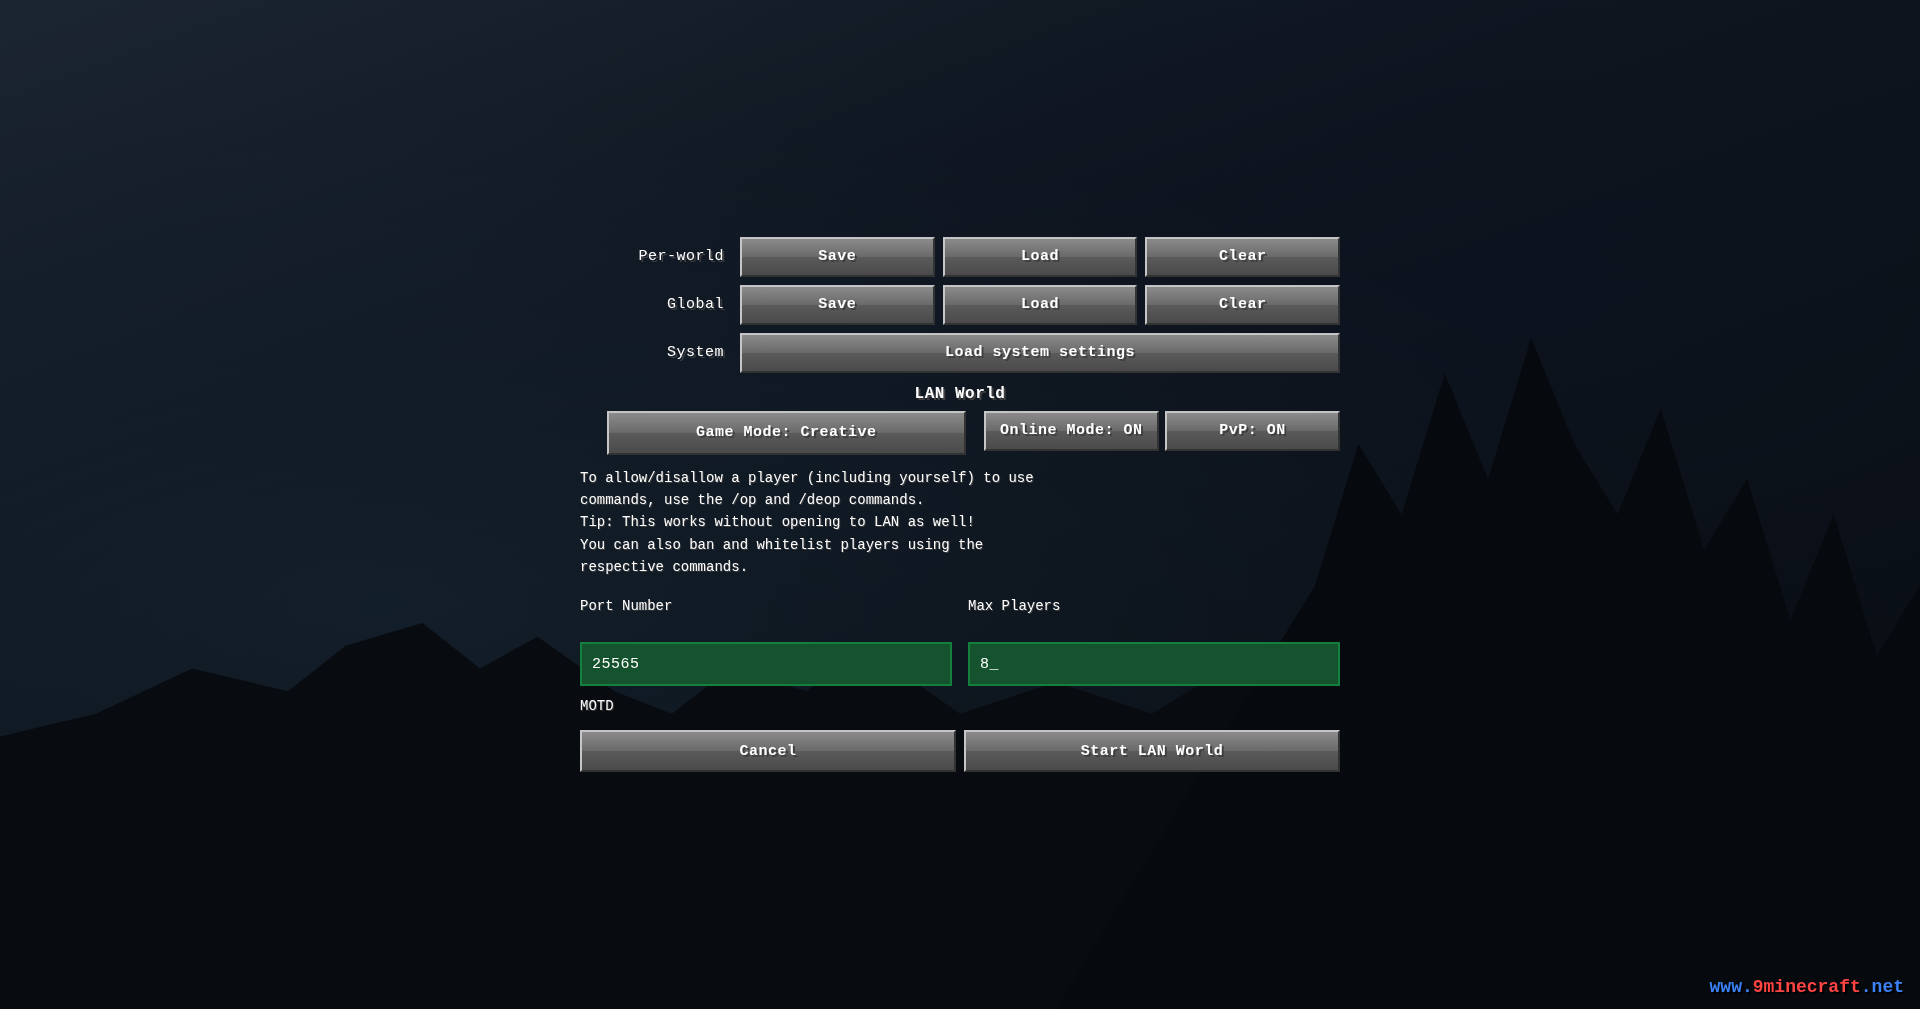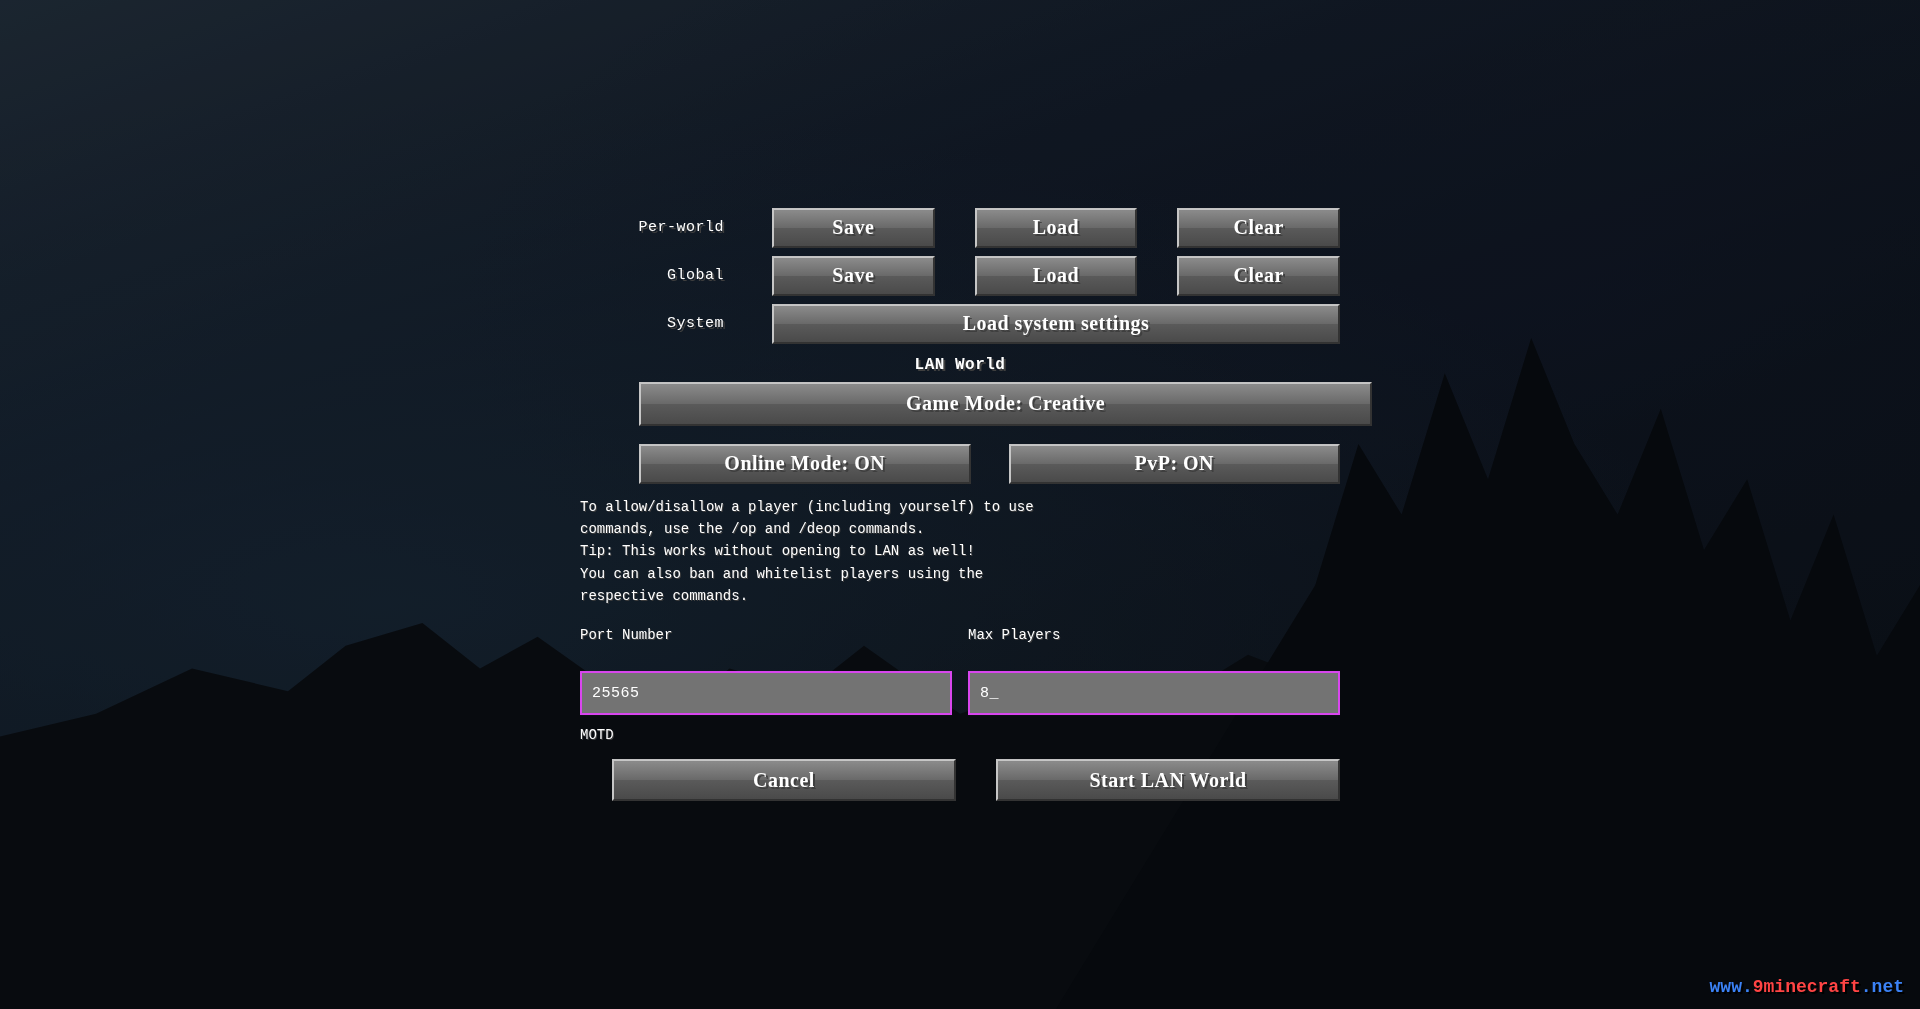--- a/index.html
+++ b/index.html
@@ -84,28 +84,27 @@
       align-items: center;
       justify-content: center;
       height: 40px;
       background: linear-gradient(180deg, #8b8b8b 0%, #696969 50%, #5a5a5a 51%, #4a4a4a 100%);
       border: none;
       border-top: 2px solid #c6c6c6;
       border-left: 2px solid #c6c6c6;
       border-right: 2px solid #333;
       border-bottom: 2px solid #333;
       color: #ffffff;
-      font-family: Liberation Serif, serif;
-      font-size: 20px;
+      font-family: Liberation Mono, monospace;
+      font-size: 15px;
       font-weight: bold;
       text-shadow: 2px 2px 0px #3f3f3f;
       letter-spacing: 0.5px;
       cursor: pointer;
       outline: none;
-      margin-left: 32px;
     }
 
     .mc-btn-wide {
       width: 100%;
     }
 
     .settings-row {
       display: flex;
       align-items: center;
       margin-bottom: 8px;
@@ -147,21 +146,21 @@
       font-size: 16px;
       font-weight: bold;
       text-shadow: 2px 2px 0px #3f3f3f;
       margin-bottom: 8px;
       letter-spacing: 0.5px;
     }
 
     .lan-buttons {
       width: 100%;
       display: flex;
-      flex-direction: column;
+      flex-direction: row;
       gap: 18px;
       padding-left: 27px;
     }
 
     .lan-row {
       display: flex;
       gap: 6px;
       width: 100%;
       border-radius: 20px;
     }
@@ -197,22 +196,22 @@
 
     .input-label {
       color: #ffffff;
       font-family: 'Courier New', monospace;
       font-size: 14px;
       text-shadow: 1px 1px 0px #3f3f3f;
       margin-bottom: 4px;
     }
 
     .mc-input {
-      background: #737373;
-      border: 2px solid #d946ef;
+      background: #14532d;
+      border: 2px solid #15803d;
       color: #ffffff;
       font-family: 'Courier New', monospace;
       font-size: 15px;
       padding: 8px 10px;
       height: 44px;
       outline: none;
       letter-spacing: 0.5px;
     }
 
     .motd-group {

